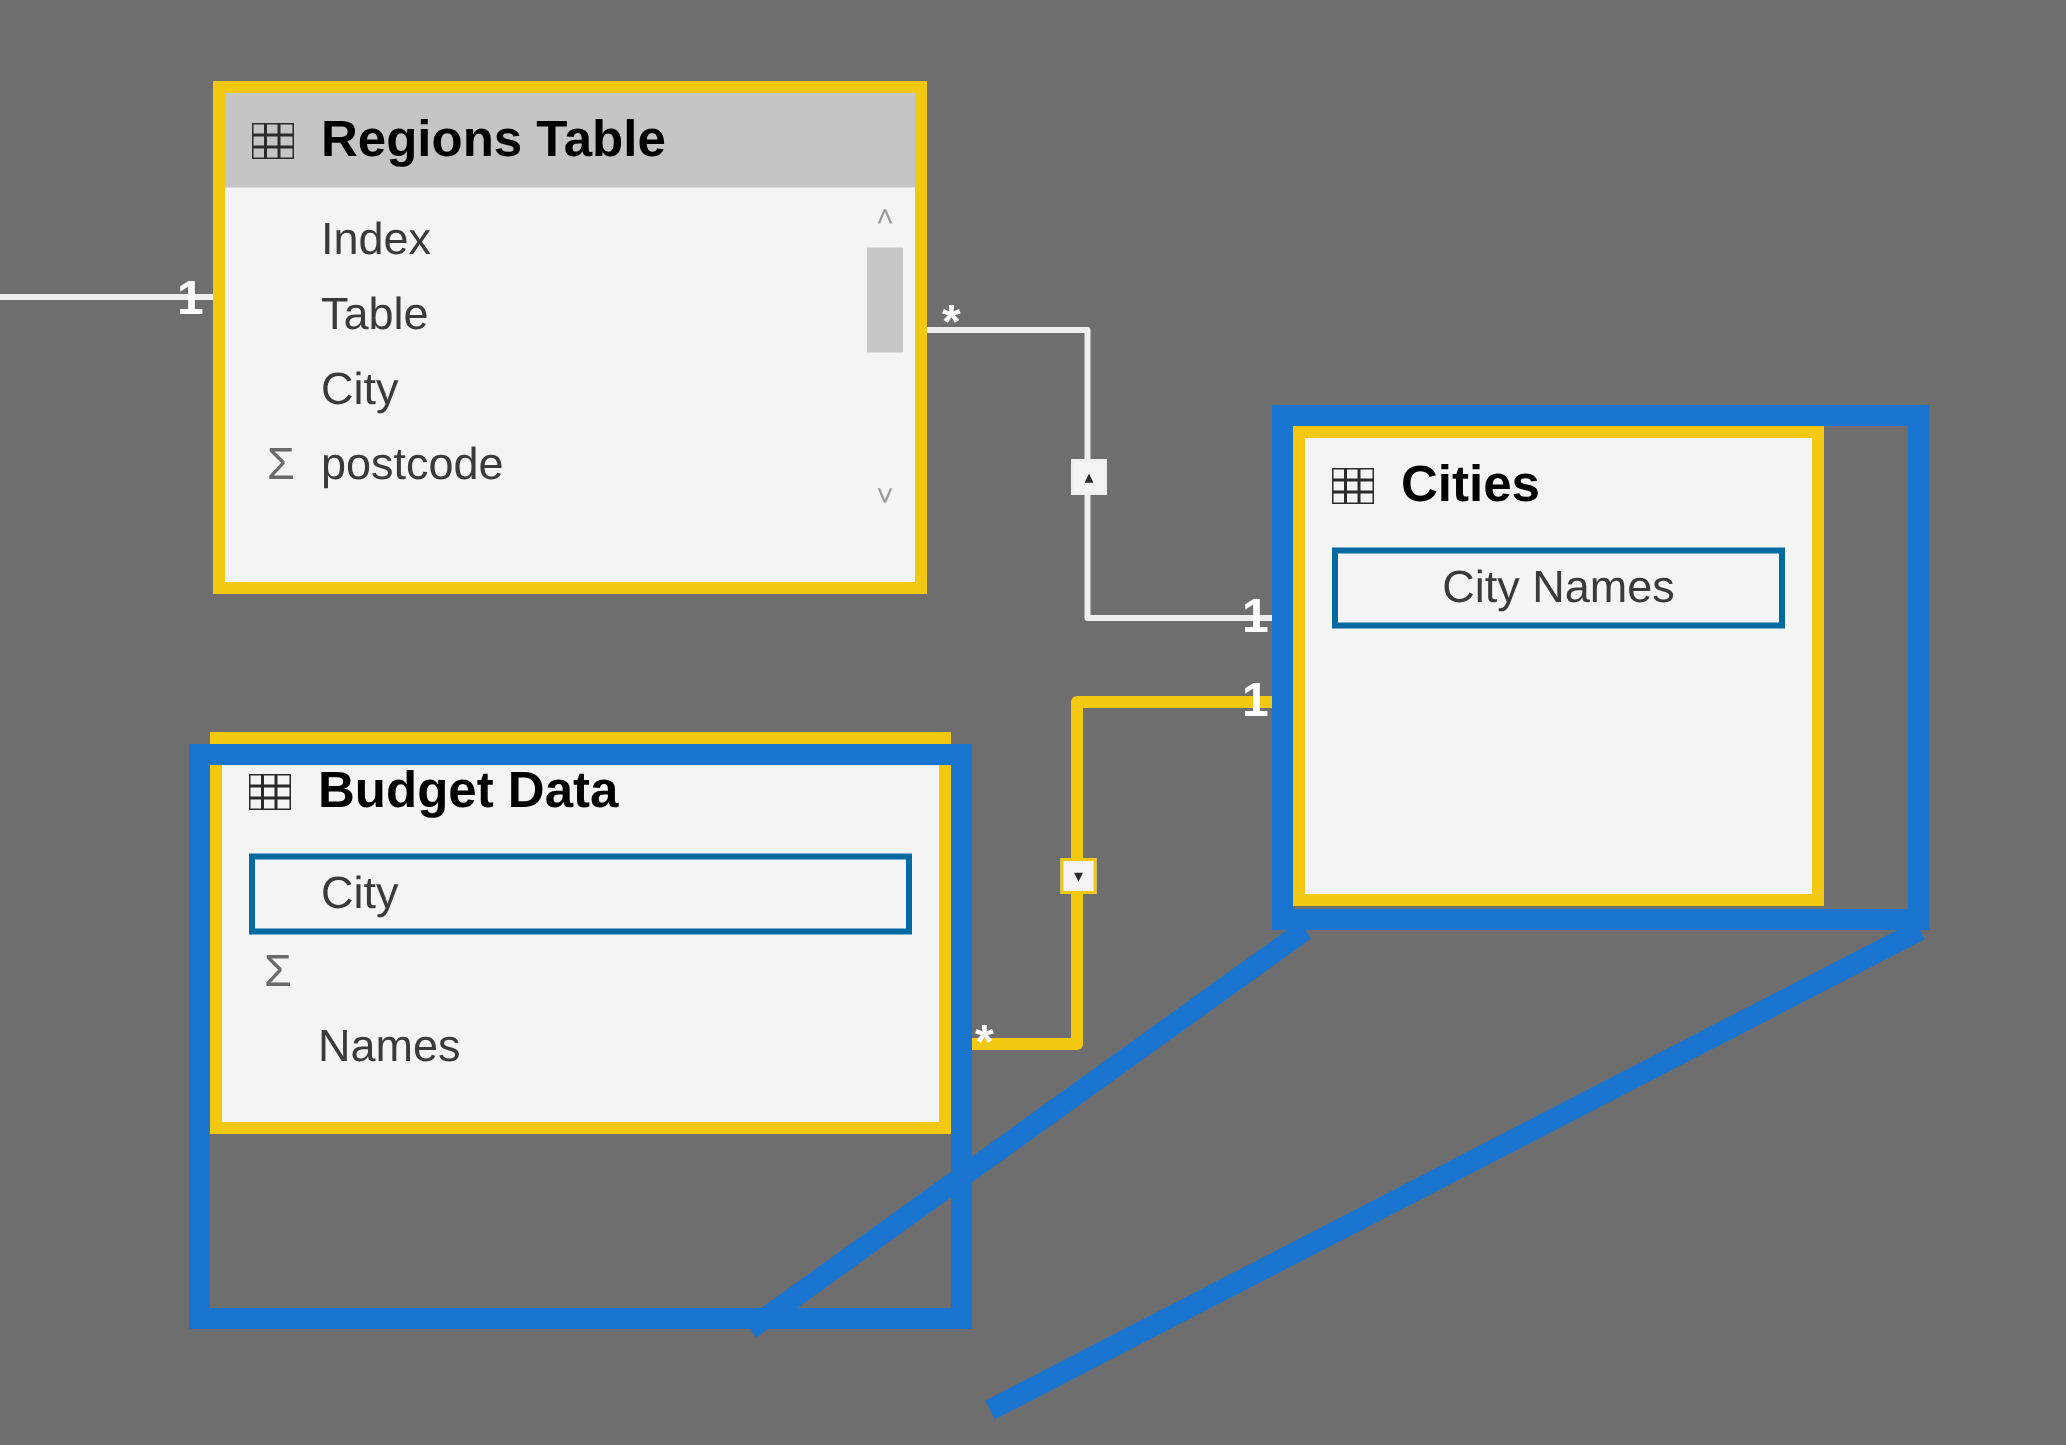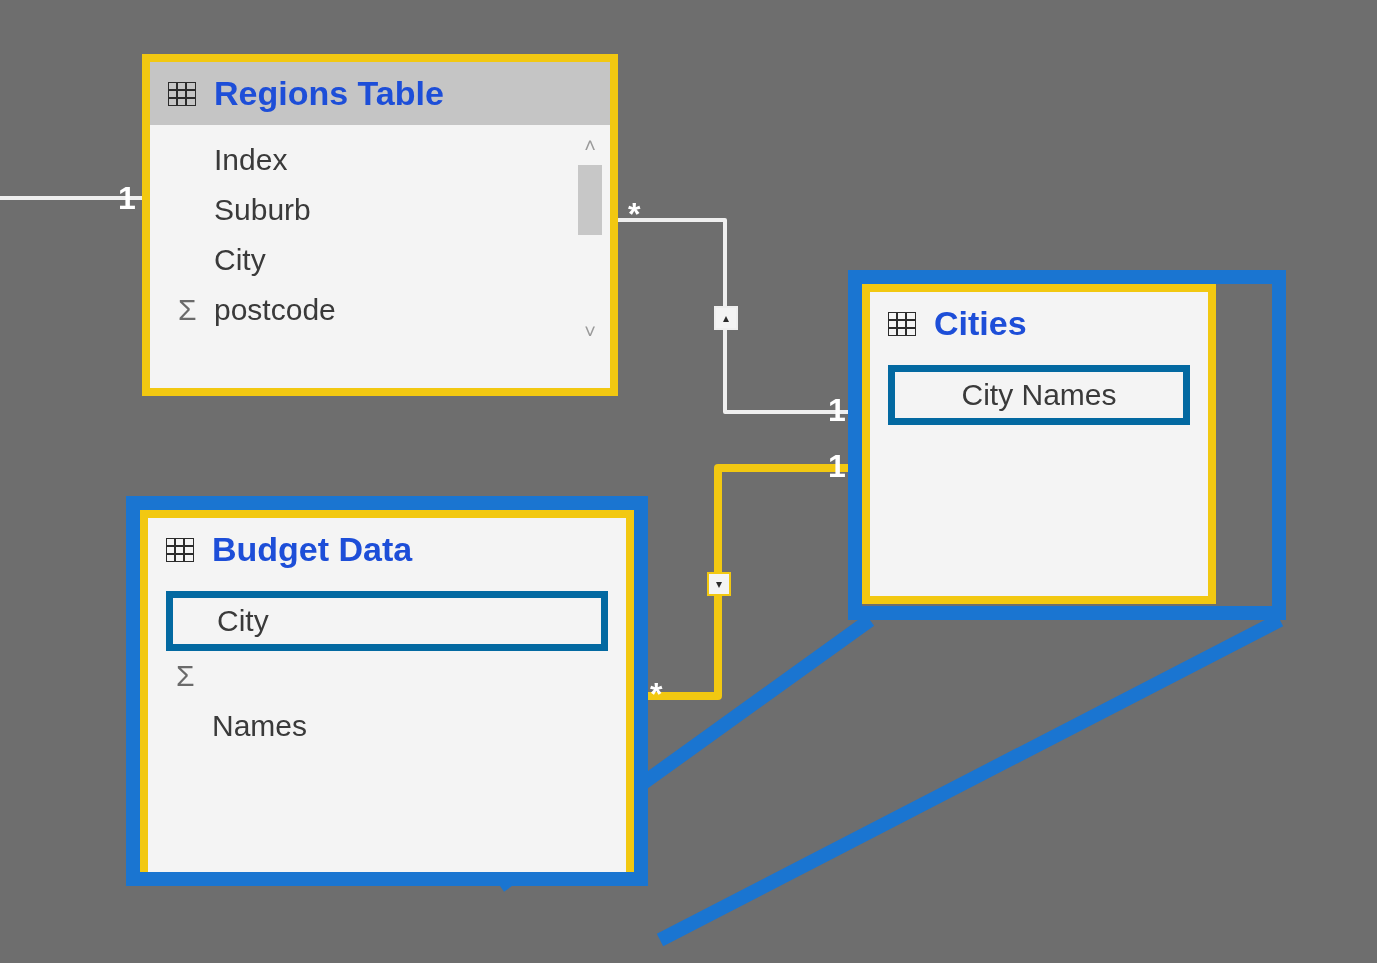--- a/index.html
+++ b/index.html
@@ -38,21 +38,21 @@
   .table-card.light .header {
     background: #f4f4f4;
   }
   .table-icon {
     width: 28px; height: 24px;
     display: inline-block;
   }
   .table-card .header .title {
     font-size: 34px;
     font-weight: 700;
-    color: #1d4ed8;
+    color: #000000;
   }
   .table-card .body {
     position: relative;
     padding: 10px 28px 16px 28px;
   }
   .field-row {
     display: flex;
     align-items: flex-end;
     font-size: 30px;
     color: #3a3a3a;
@@ -61,21 +61,21 @@
   .field-row .sigma {
     width: 36px;
     font-size: 30px;
     color: #6a6a6a;
     text-align: left;
   }
   .field-row .no-sigma {
     width: 36px;
   }
   .field-row.selected {
-    border: 7px solid #0369a1;
+    border: 4px solid #0369a1;
     padding: 6px 8px;
     margin-left: -10px;
     margin-right: -10px;
   }
   .scroll-track {
     position: absolute;
     right: 6px;
     top: 10px;
     bottom: 10px;
     width: 28px;
@@ -177,40 +177,40 @@
       </span>
       <span class="title">Regions Table</span>
     </div>
     <div class="body">
       <div class="field-row">
         <span class="no-sigma"></span>
         <span>Index</span>
       </div>
       <div class="field-row">
         <span class="no-sigma"></span>
-        <span>Suburb</span>
+        <span>Table</span>
       </div>
       <div class="field-row">
         <span class="no-sigma"></span>
         <span>City</span>
       </div>
       <div class="field-row">
         <span class="sigma">Σ</span>
         <span>postcode</span>
       </div>
 
       <div class="scroll-track">
         <div class="scroll-chevron top">˄</div>
         <div class="scroll-thumb" style="top:30px; height:70px;"></div>
         <div class="scroll-chevron bottom">˅</div>
       </div>
     </div>
   </div>
 
-  <div class="table-card light" style="left:140px; top:510px; width:494px; height:376px;">
+  <div class="table-card light" style="left:140px; top:488px; width:494px; height:268px;">
     <div class="header">
       <span class="table-icon">
         <svg viewBox="0 0 28 24">
             <rect x="0" y="0" width="28" height="24" fill="none" stroke="#2b2b2b" stroke-width="2"></rect>
             <line x1="0" y1="8" x2="28" y2="8" stroke="#2b2b2b" stroke-width="2"></line>
             <line x1="0" y1="16" x2="28" y2="16" stroke="#2b2b2b" stroke-width="2"></line>
             <line x1="9" y1="0" x2="9" y2="24" stroke="#2b2b2b" stroke-width="2"></line>
             <line x1="18" y1="0" x2="18" y2="24" stroke="#2b2b2b" stroke-width="2"></line>
           </svg>
       </span>

